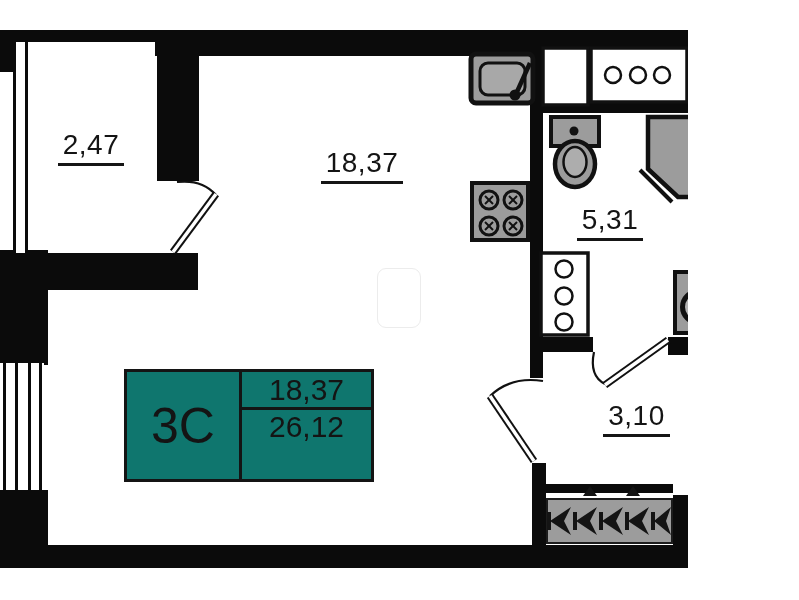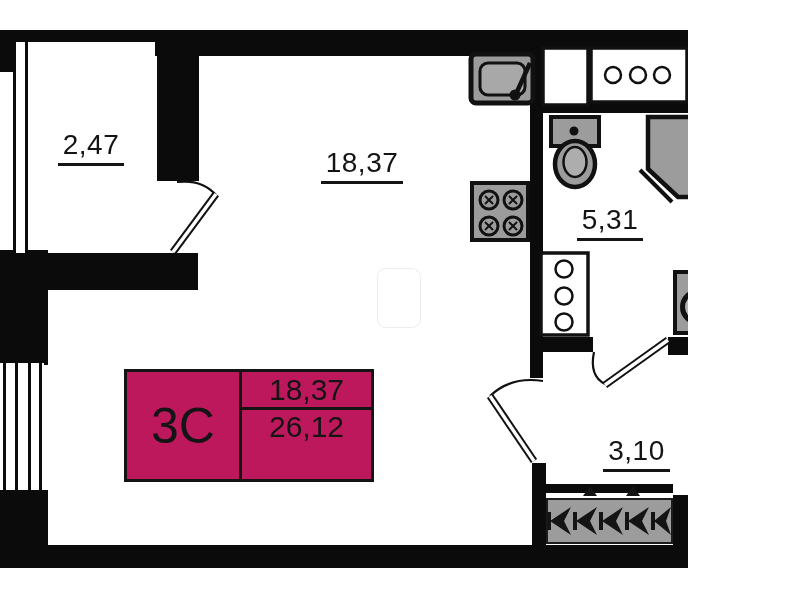--- a/index.html
+++ b/index.html
@@ -12,21 +12,21 @@
   .room-label{
     position:absolute;text-align:center;font-size:28px;letter-spacing:.5px;
   }
   .room-label span{
     display:inline-block;border-bottom:3px solid #151515;padding:0 5px 2px 5px;
   }
   .win{position:absolute;background:#fff;}
   .win .vl{position:absolute;top:0;bottom:0;width:2.5px;background:#0b0b0b;}
   .info-table{
     position:absolute;left:124px;top:369px;width:244px;height:107px;
-    border:3px solid #141414;background:#be185d;display:grid;
+    border:3px solid #141414;background:#0f766e;display:grid;
     grid-template-columns:115px 1fr;grid-template-rows:1fr 1fr 1fr;
   }
   .type-cell{
     grid-row:1/4;border-right:3px solid #141414;display:flex;
     align-items:center;justify-content:center;font-size:50px;
   }
   .val-cell{
     border-top:3px solid #141414;display:flex;align-items:center;justify-content:center;
     font-size:30px;
   }
@@ -204,21 +204,21 @@
 
   <div class="room-label" style="left:41px;top:129px;width:100px;">
     <span>2,47</span>
   </div>
   <div class="room-label" style="left:305px;top:147px;width:114px;">
     <span>18,37</span>
   </div>
   <div class="room-label" style="left:558px;top:204px;width:104px;">
     <span>5,31</span>
   </div>
-  <div class="room-label" style="left:584px;top:435px;width:105px;">
+  <div class="room-label" style="left:584px;top:400px;width:105px;">
     <span>3,10</span>
   </div>
 
   <div class="info-table">
     <div class="type-cell">3С</div>
     <div class="val-cell first">18,37</div>
     <div class="val-cell">26,12</div>
   </div>
 
   <div class="watermark"></div>

